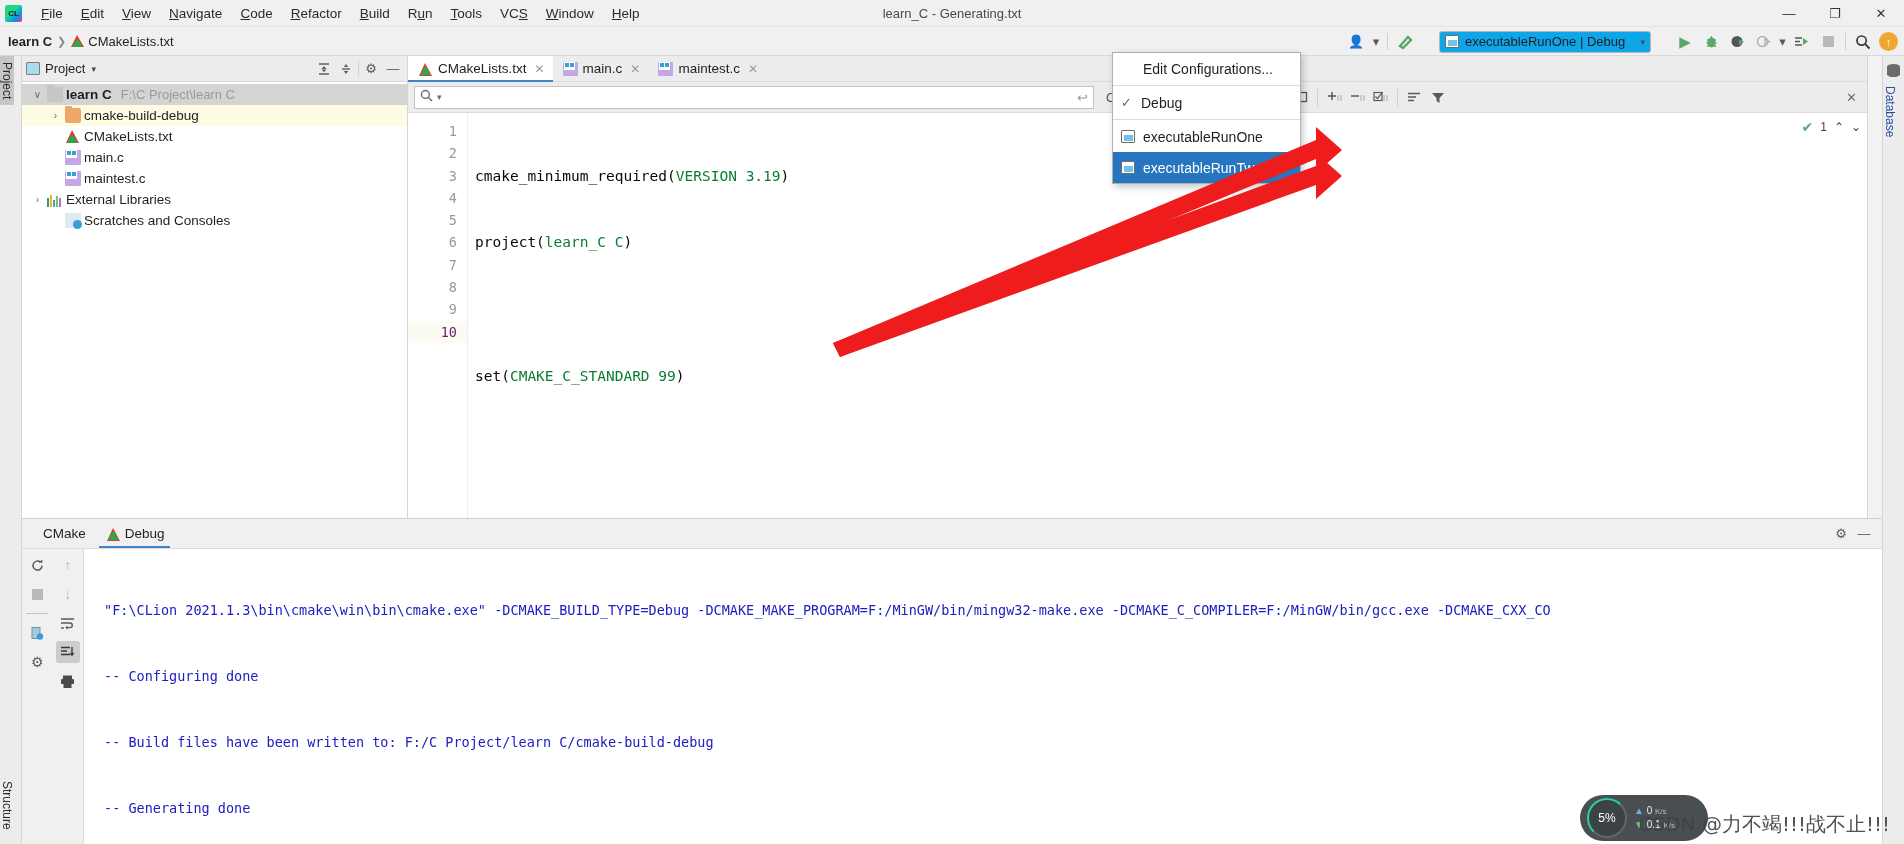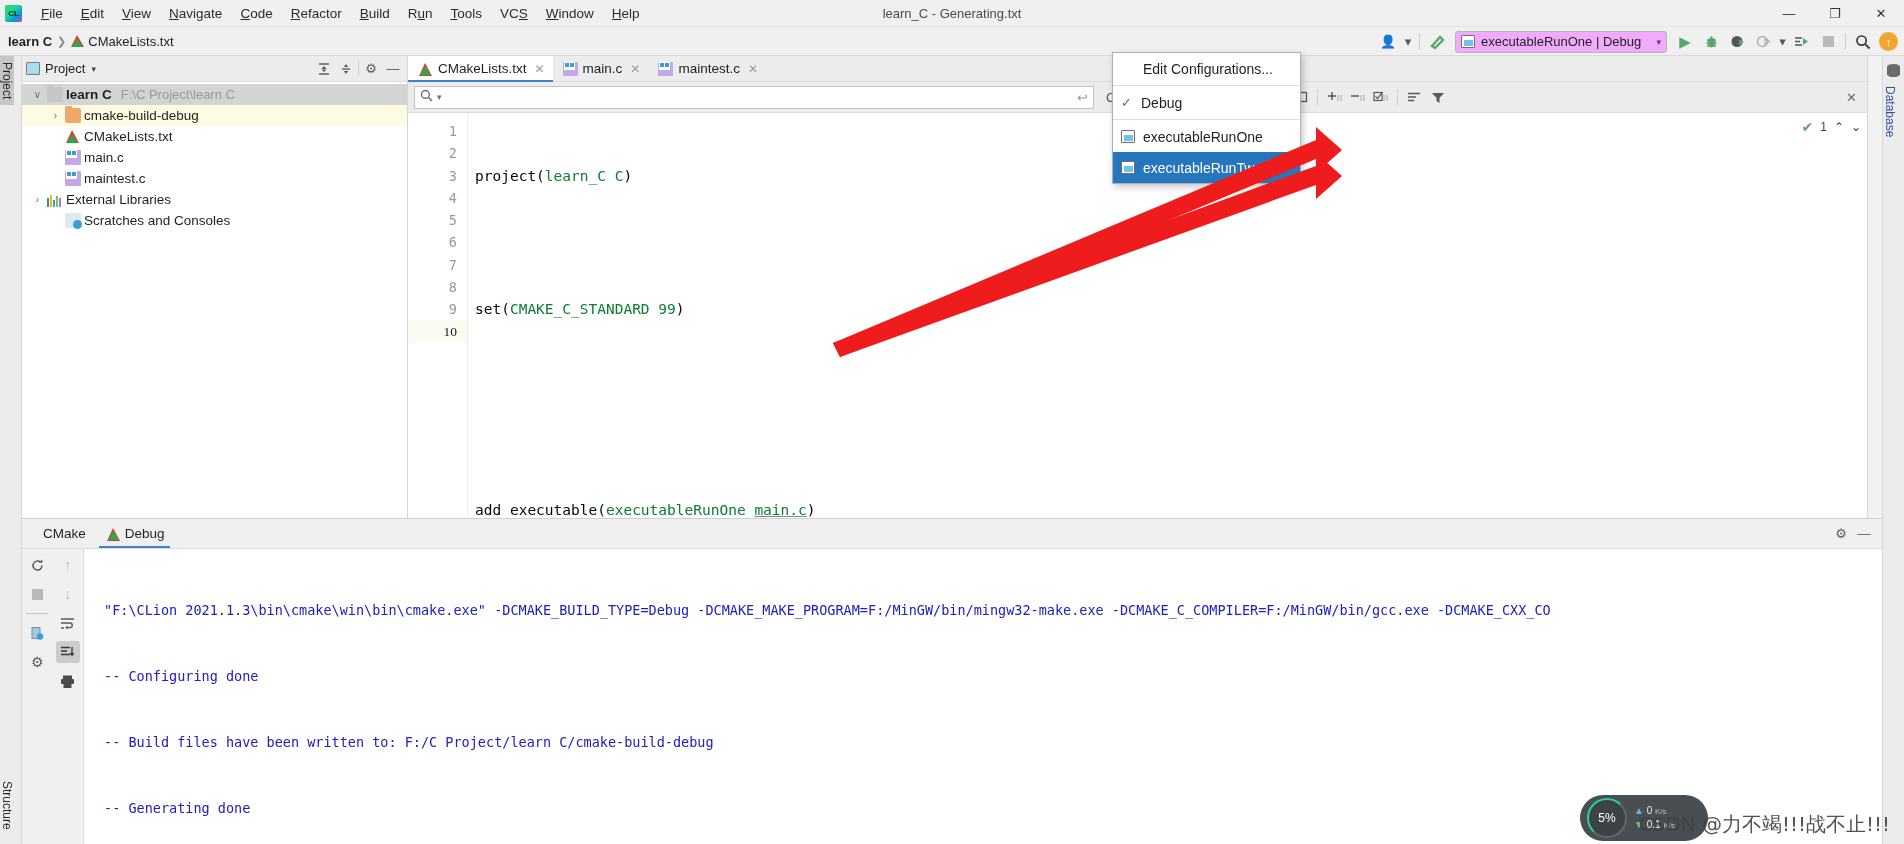--- a/index.html
+++ b/index.html
@@ -74,22 +74,22 @@
   }
   .tb-ico {
     width: 26px; height: 24px; display: flex; align-items: center;
     justify-content: center; color: #5a5a5a; font-size: 13px;
   }
   .tb-sep { width: 1px; height: 17px; background: #cfcfcf; margin: 0 4px; }
 
   
   .run-combo {
     height: 22px; min-width: 212px; border: 1px solid #b6b6b6; border-radius: 3px;
-    background: #f0abfc; display: flex; align-items: center; padding: 0 5px;
-    font-size: 13px; color: #1f1f1f; margin: 0 5px;
+    background: #0ea5e9; display: flex; align-items: center; padding: 0 5px;
+    font-size: 13px; color: #1f1f1f; margin: 0 21px;
   }
   .cfg-ico {
     width: 14px; height: 13px; margin-right: 6px; flex: none;
     border: 1.6px solid #6d6d6d; border-radius: 1px; background: #fff;
     position: relative;
   }
   .cfg-ico::after {
     content: ""; position: absolute; left: 1.5px; bottom: 1px; right: 1.5px; top: 4px;
     background: #6fc3e8;
   }
@@ -225,21 +225,21 @@
 
   .code-area { position: relative; height: 405px; background: #fff; display: flex; }
   .gutter {
     width: 60px; background: #fff; border-right: 1px solid #eceff1;
     padding-top: 7px; text-align: right;
   }
   .gutter div {
     height: 22.3px; line-height: 22.3px; padding-right: 10px;
     font-family: "DejaVu Sans Mono", monospace; font-size: 13.5px; color: #999;
   }
-  .gutter div.cur { color: #0f172a; background: #fcfbf2; font-family: Liberation Serif, serif; }
+  .gutter div.cur { color: #701a75; background: #fcfbf2; }
   .code {
     flex: 1; padding-top: 7px;
     font-family: "DejaVu Sans Mono", monospace; font-size: 14.5px; line-height: 22.3px;
     color: #080808; white-space: pre;
   }
   .code .ln { height: 22.3px; padding-left: 7px; }
   .code .ln.cur { background: #fcfbf2; }
   .kw-green { color: #0a7d32; }
   .ul { text-decoration: underline; text-decoration-color: #8a8a8a; }
 
@@ -604,20 +604,21 @@
         <div>3</div>
         <div>4</div>
         <div>5</div>
         <div>6</div>
         <div>7</div>
         <div>8</div>
         <div>9</div>
         <div class="cur">10</div>
       </div>
       <div class="code">
+        <div class="ln">cmake_minimum_required(<span class="kw-green">VERSION</span> <span class="kw-green">3.19</span>)</div>
         <div class="ln">project(<span class="kw-green">learn_C C</span>)</div>
         <div class="ln"> </div>
         <div class="ln">set(<span class="kw-green">CMAKE_C_STANDARD 99</span>)</div>
         <div class="ln"> </div>
         <div class="ln"> </div>
         <div class="ln">add_executable(<span class="kw-green">executableRunOne</span> <span class="kw-green ul">main.c</span>)</div>
         <div class="ln">add_executable(<span class="kw-green">executableRunTwo</span> <span class="kw-green ul">maintest.c</span>)</div>
         <div class="ln"> </div>
         <div class="ln cur"> </div>
       </div>

